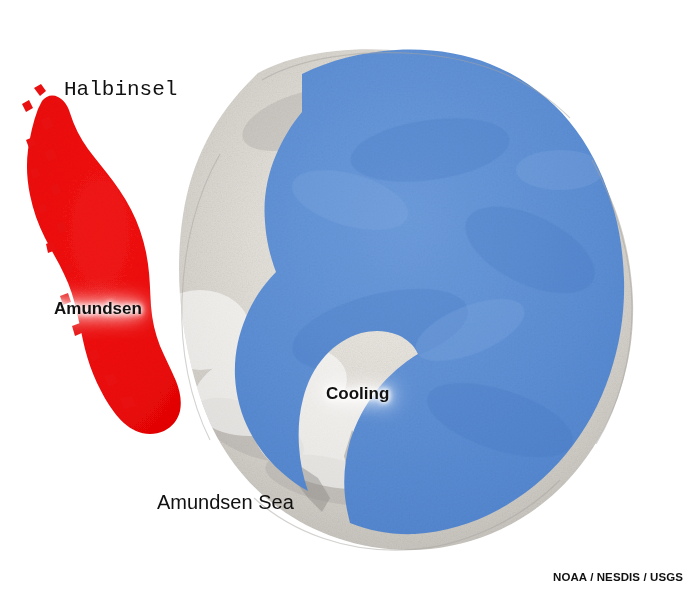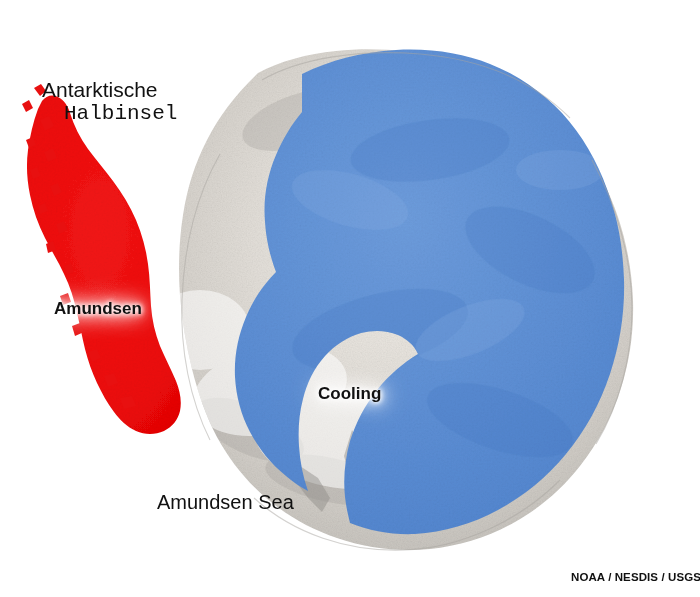--- a/index.html
+++ b/index.html
@@ -61,21 +61,21 @@
     display: block;
     padding-left: 22px;
     font-family: Liberation Mono, monospace;
   }
   #label-warming {
     left: 54px;
     top: 299px;
     font-size: 17px;
   }
   #label-cooling {
-    left: 318px;
+    left: 326px;
     top: 384px;
     font-size: 17px;
   }
   #label-east-antarctica {
     left: 468px;
     top: 308px;
     font-size: 21px;
     font-weight: normal;
   }
   #label-amundsen-sea {
@@ -87,21 +87,20 @@
   #credit-line {
     position: absolute;
     left: 553px;
     top: 571px;
     font-family: "Liberation Sans", sans-serif;
     font-size: 11.5px;
     font-weight: bold;
     color: #111111;
     letter-spacing: 0.1px;
     white-space: nowrap;
-    margin-left: 18px;
   }
 </style>
 </head>
 <body>
 
 <div id="figure">
 
   <div id="map-title">Antarctic Temperature Trends</div>
 
   <svg id="map-canvas" viewBox="0 0 700 597" preserveAspectRatio="none" xmlns="http://www.w3.org/2000/svg">
@@ -251,21 +250,20 @@
 
     <g opacity="0.5" fill="none" stroke="#a8a5a0" stroke-width="1.1">
       <path d="M 262,80 C 300,58 360,49 420,54 C 480,59 532,80 570,118"></path>
       <path d="M 592,160 C 616,204 632,258 632,308 C 632,356 620,404 596,444"></path>
       <path d="M 560,480 C 520,520 462,548 404,550 C 348,552 294,534 254,498"></path>
       <path d="M 210,440 C 190,400 180,350 182,300 C 184,248 196,196 220,154"></path>
     </g>
   </svg>
 
   <div class="map-label" id="label-peninsula">
-    <span class="ln1">Antarktische</span>
     <span class="ln2">Halbinsel</span>
   </div>
 
   <div class="map-label halo" id="label-warming">Amundsen</div>
 
   <div class="map-label halo" id="label-cooling">Cooling</div>
 
 
   <div class="map-label" id="label-amundsen-sea">Amundsen Sea</div>
 

